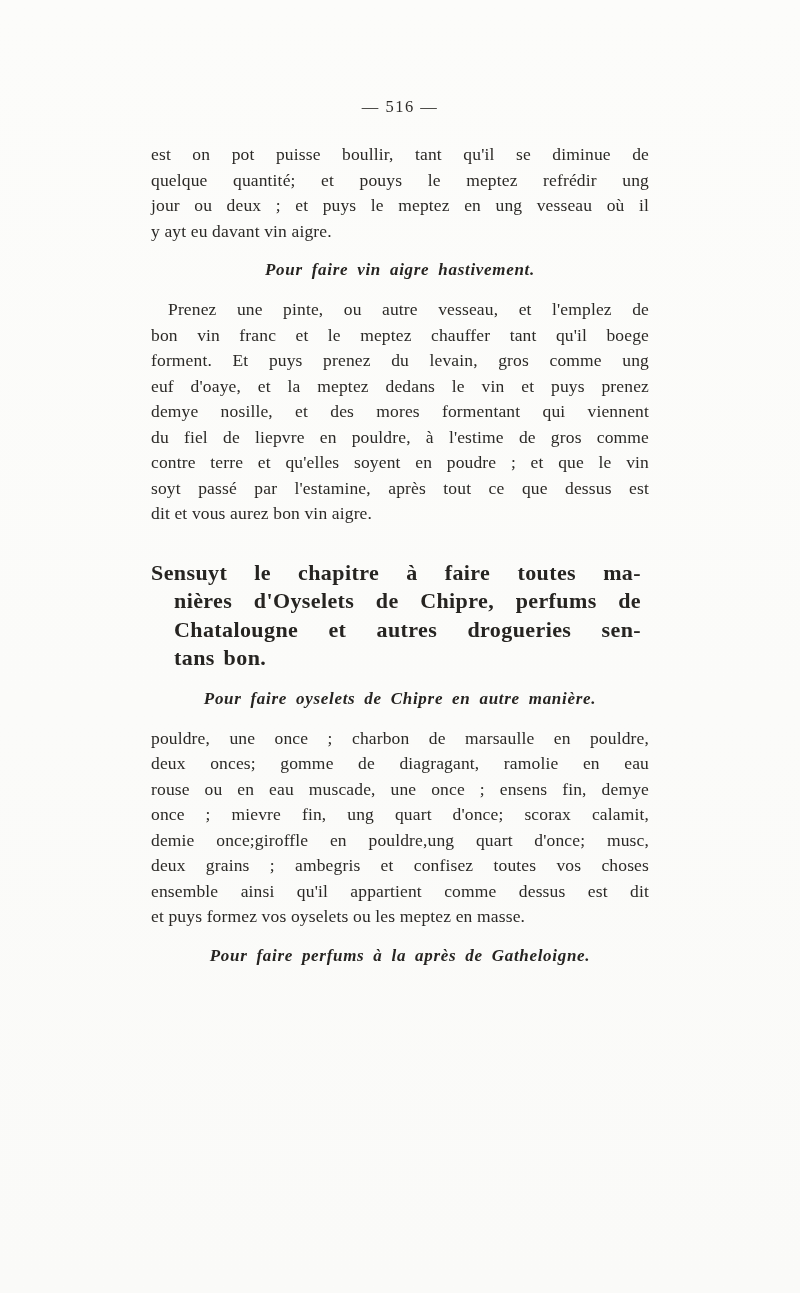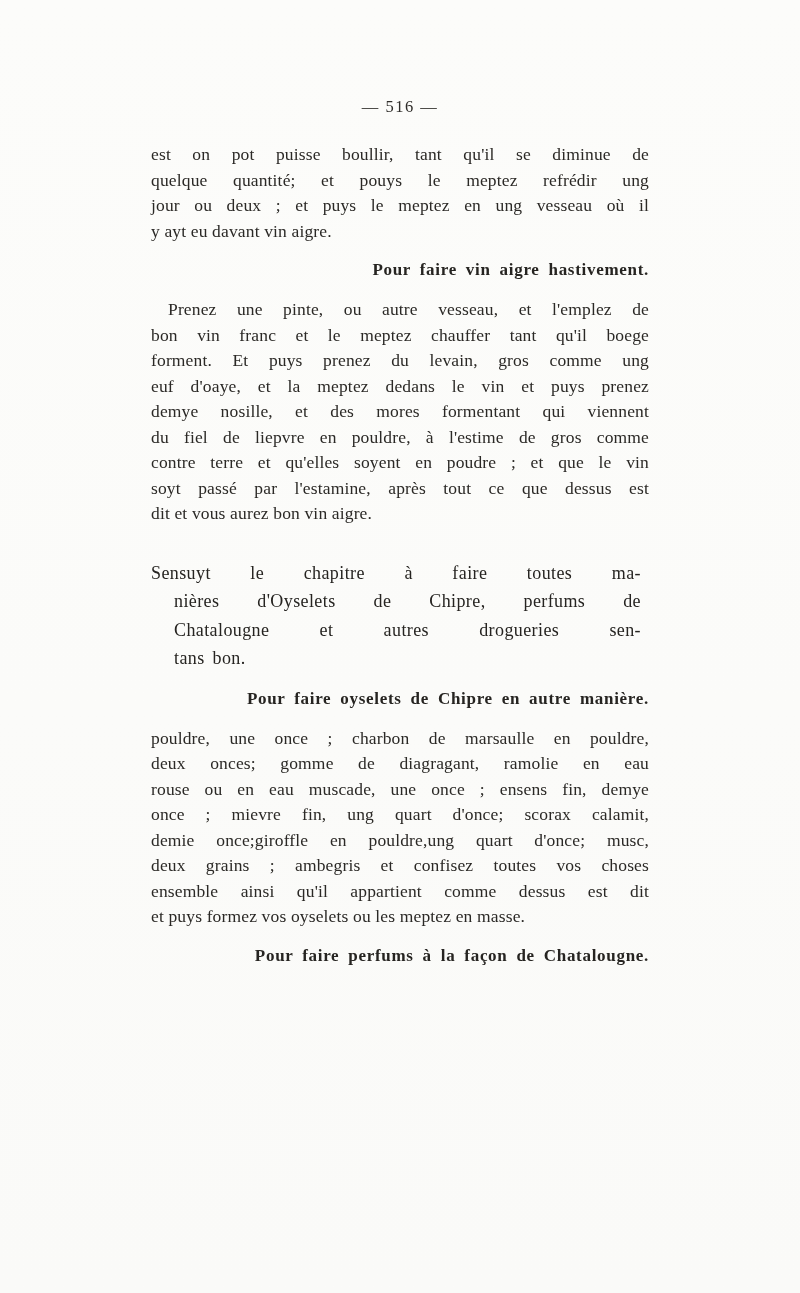--- a/index.html
+++ b/index.html
@@ -41,31 +41,32 @@
     white-space: normal;
   }
   .line.last {
     text-align-last: left;
   }
   .line.indent {
     text-indent: 17px;
   }
   .heading {
     font-weight: 700;
-    text-align: right;
+    text-align: center;
     font-size: 17px;
     line-height: 24px;
     letter-spacing: 0.7px;
     word-spacing: 4px;
     margin: 14px 0 15px 0;
     color: #262421;
+    font-style: italic;
   }
   .chapter-heading {
-    font-weight: 400;
-    font-size: 18px;
+    font-weight: 700;
+    font-size: 22px;
     line-height: 28.5px;
     letter-spacing: 0.4px;
     word-spacing: 3px;
     margin: 32px 8px 0 0;
     color: #262421;
   }
   .chapter-heading .line.hang {
     padding-left: 23px;
   }
 </style>
@@ -104,16 +105,16 @@
         <div class="para">
           <div class="line">pouldre, une once ; charbon de marsaulle en pouldre,</div>
           <div class="line">deux onces; gomme de diagragant, ramolie en eau</div>
           <div class="line">rouse ou en eau muscade, une once ; ensens fin, demye</div>
           <div class="line">once ; mievre fin, ung quart d'once; scorax calamit,</div>
           <div class="line">demie once;giroffle en pouldre,ung quart d'once; musc,</div>
           <div class="line">deux grains ; ambegris et confisez toutes vos choses</div>
           <div class="line">ensemble ainsi qu'il appartient comme dessus est dit</div>
           <div class="line last">et puys formez vos oyselets ou les meptez en masse.</div>
         </div>
-        <div class="heading">Pour faire perfums à la façon de Chatalougne.</div>
+        <div class="heading">Pour faire perfums à la après de Gatheloigne.</div>
       </div>
   </div>
 </div>
 
 </body></html>

